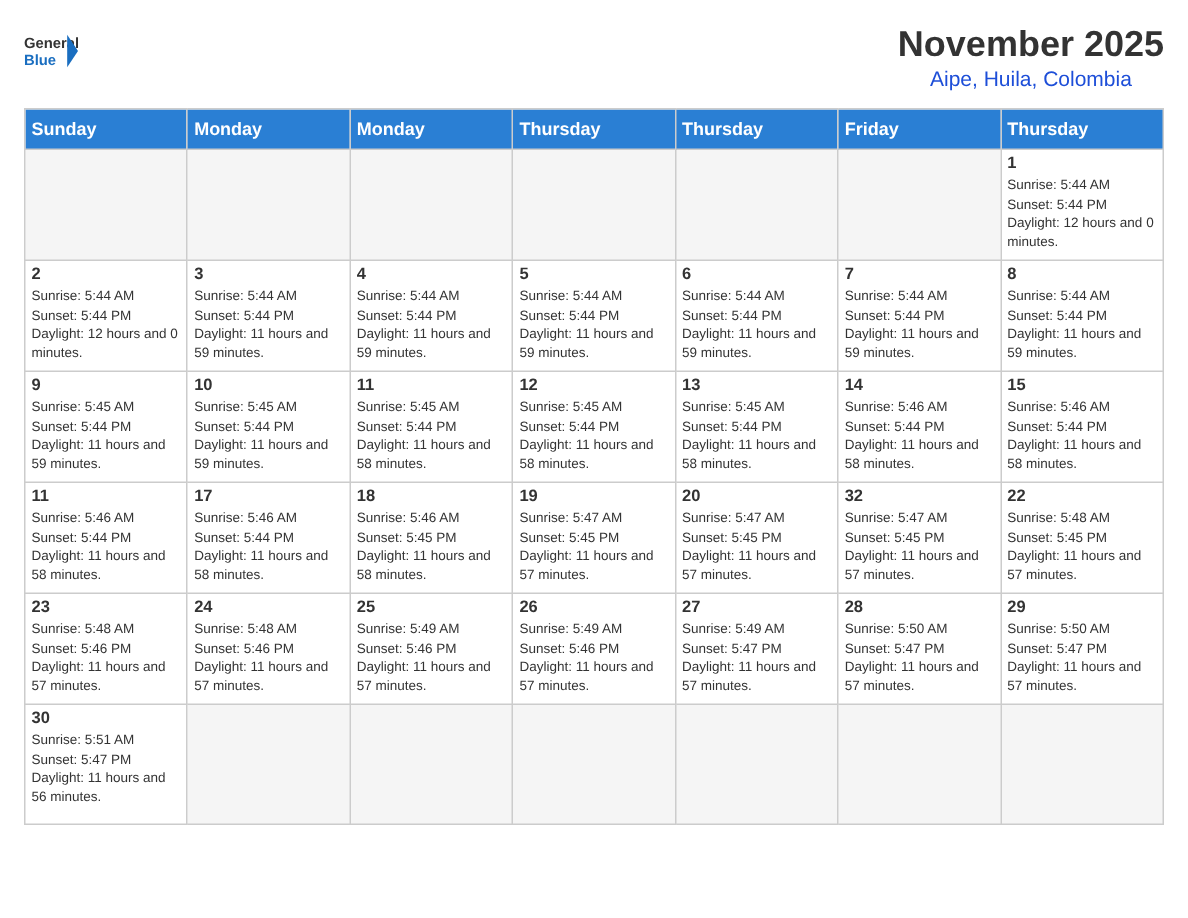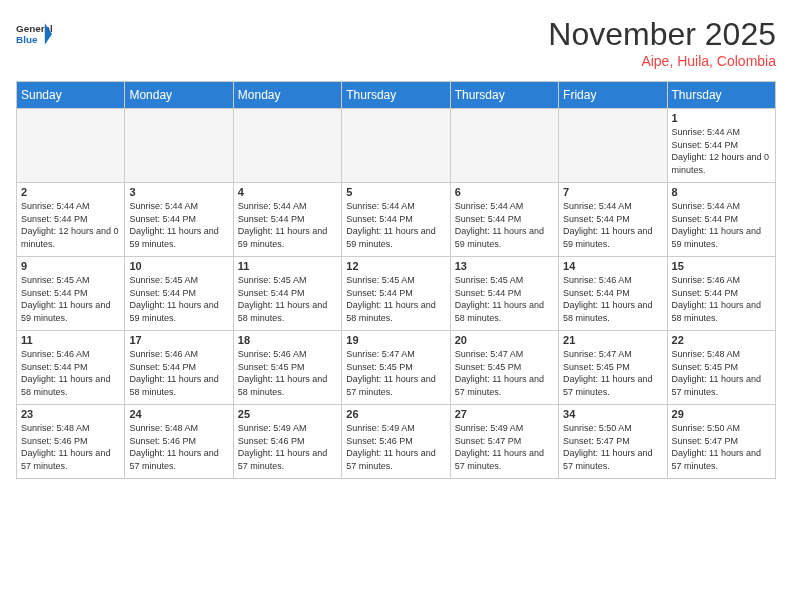--- a/index.html
+++ b/index.html
@@ -22,38 +22,39 @@
       gap: 6px;
     }
     .logo-icon {
       width: 36px;
       height: 36px;
     }
     .title-block {
       text-align: right;
     }
     .month-title {
-      font-size: 32px;
-      font-weight: normal;
+      font-size: 24px;
+      font-weight: bold;
       color: #333;
     }
     .location {
       font-size: 14px;
-      color: #ef4444;
+      color: #1d4ed8;
+      text-align: center;
     }
     .calendar {
       width: 100%;
       border-collapse: collapse;
       border: 1px solid #ccc;
     }
     .calendar th {
       background-color: #2a7fd4;
       color: #fff;
       font-size: 12px;
-      font-weight: normal;
+      font-weight: bold;
       padding: 6px 4px;
       text-align: left;
       border: 1px solid #ccc;
     }
     .calendar td {
       vertical-align: top;
       border: 1px solid #ccc;
       padding: 3px 4px;
       width: calc(100% / 7);
       height: 74px;
@@ -195,21 +196,21 @@
         </td>
         <td>
           <span class="day-number">19</span>
           <div class="day-info">Sunrise: 5:47 AM<br>Sunset: 5:45 PM<br>Daylight: 11 hours and 57 minutes.</div>
         </td>
         <td>
           <span class="day-number">20</span>
           <div class="day-info">Sunrise: 5:47 AM<br>Sunset: 5:45 PM<br>Daylight: 11 hours and 57 minutes.</div>
         </td>
         <td>
-          <span class="day-number">21</span>
+          <span class="day-number">32</span>
           <div class="day-info">Sunrise: 5:47 AM<br>Sunset: 5:45 PM<br>Daylight: 11 hours and 57 minutes.</div>
         </td>
         <td>
           <span class="day-number">22</span>
           <div class="day-info">Sunrise: 5:48 AM<br>Sunset: 5:45 PM<br>Daylight: 11 hours and 57 minutes.</div>
         </td>
       </tr>
       <tr>
         <td>
           <span class="day-number">23</span>
@@ -225,22 +226,34 @@
         </td>
         <td>
           <span class="day-number">26</span>
           <div class="day-info">Sunrise: 5:49 AM<br>Sunset: 5:46 PM<br>Daylight: 11 hours and 57 minutes.</div>
         </td>
         <td>
           <span class="day-number">27</span>
           <div class="day-info">Sunrise: 5:49 AM<br>Sunset: 5:47 PM<br>Daylight: 11 hours and 57 minutes.</div>
         </td>
         <td>
-          <span class="day-number">34</span>
+          <span class="day-number">28</span>
           <div class="day-info">Sunrise: 5:50 AM<br>Sunset: 5:47 PM<br>Daylight: 11 hours and 57 minutes.</div>
         </td>
         <td>
           <span class="day-number">29</span>
           <div class="day-info">Sunrise: 5:50 AM<br>Sunset: 5:47 PM<br>Daylight: 11 hours and 57 minutes.</div>
         </td>
+      </tr>
+      <tr class="last-row">
+        <td>
+          <span class="day-number">30</span>
+          <div class="day-info">Sunrise: 5:51 AM<br>Sunset: 5:47 PM<br>Daylight: 11 hours and 56 minutes.</div>
+        </td>
+        <td class="empty"></td>
+        <td class="empty"></td>
+        <td class="empty"></td>
+        <td class="empty"></td>
+        <td class="empty"></td>
+        <td class="empty"></td>
       </tr>
     </tbody>
 </table>
 
 </body></html>

